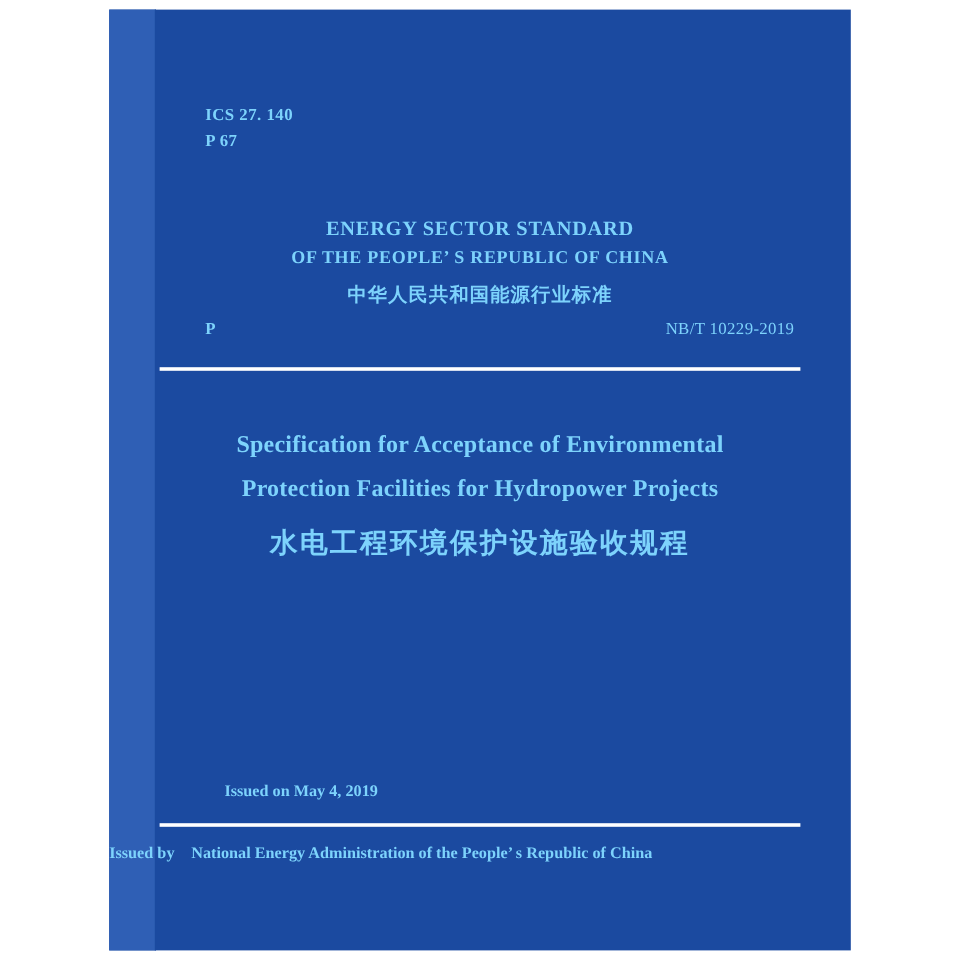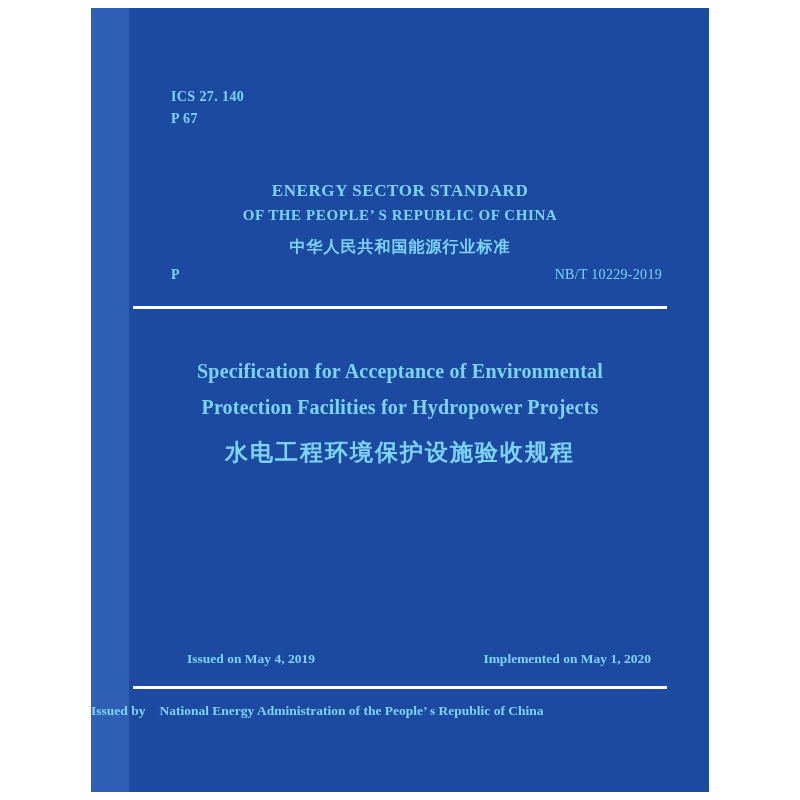--- a/index.html
+++ b/index.html
@@ -194,21 +194,20 @@
     <div class="rule rule-top"></div>
 
     <div class="main-title">
       <div class="main-en">Specification for Acceptance of Environmental</div>
       <div class="main-en">Protection Facilities for Hydropower Projects</div>
       <div class="main-cn">水电工程环境保护设施验收规程</div>
     </div>
 
     <div class="dates">
       <div class="date-issued">Issued on May 4, 2019</div>
-      <div class="date-implemented">Implemented on May 1, 2020</div>
     </div>
 
     <div class="rule rule-bottom"></div>
 
     <div class="issuer">
       <span class="label">Issued by</span><span>National Energy Administration of the People’ s Republic of China</span>
     </div>
 
   </div>
 </div>

